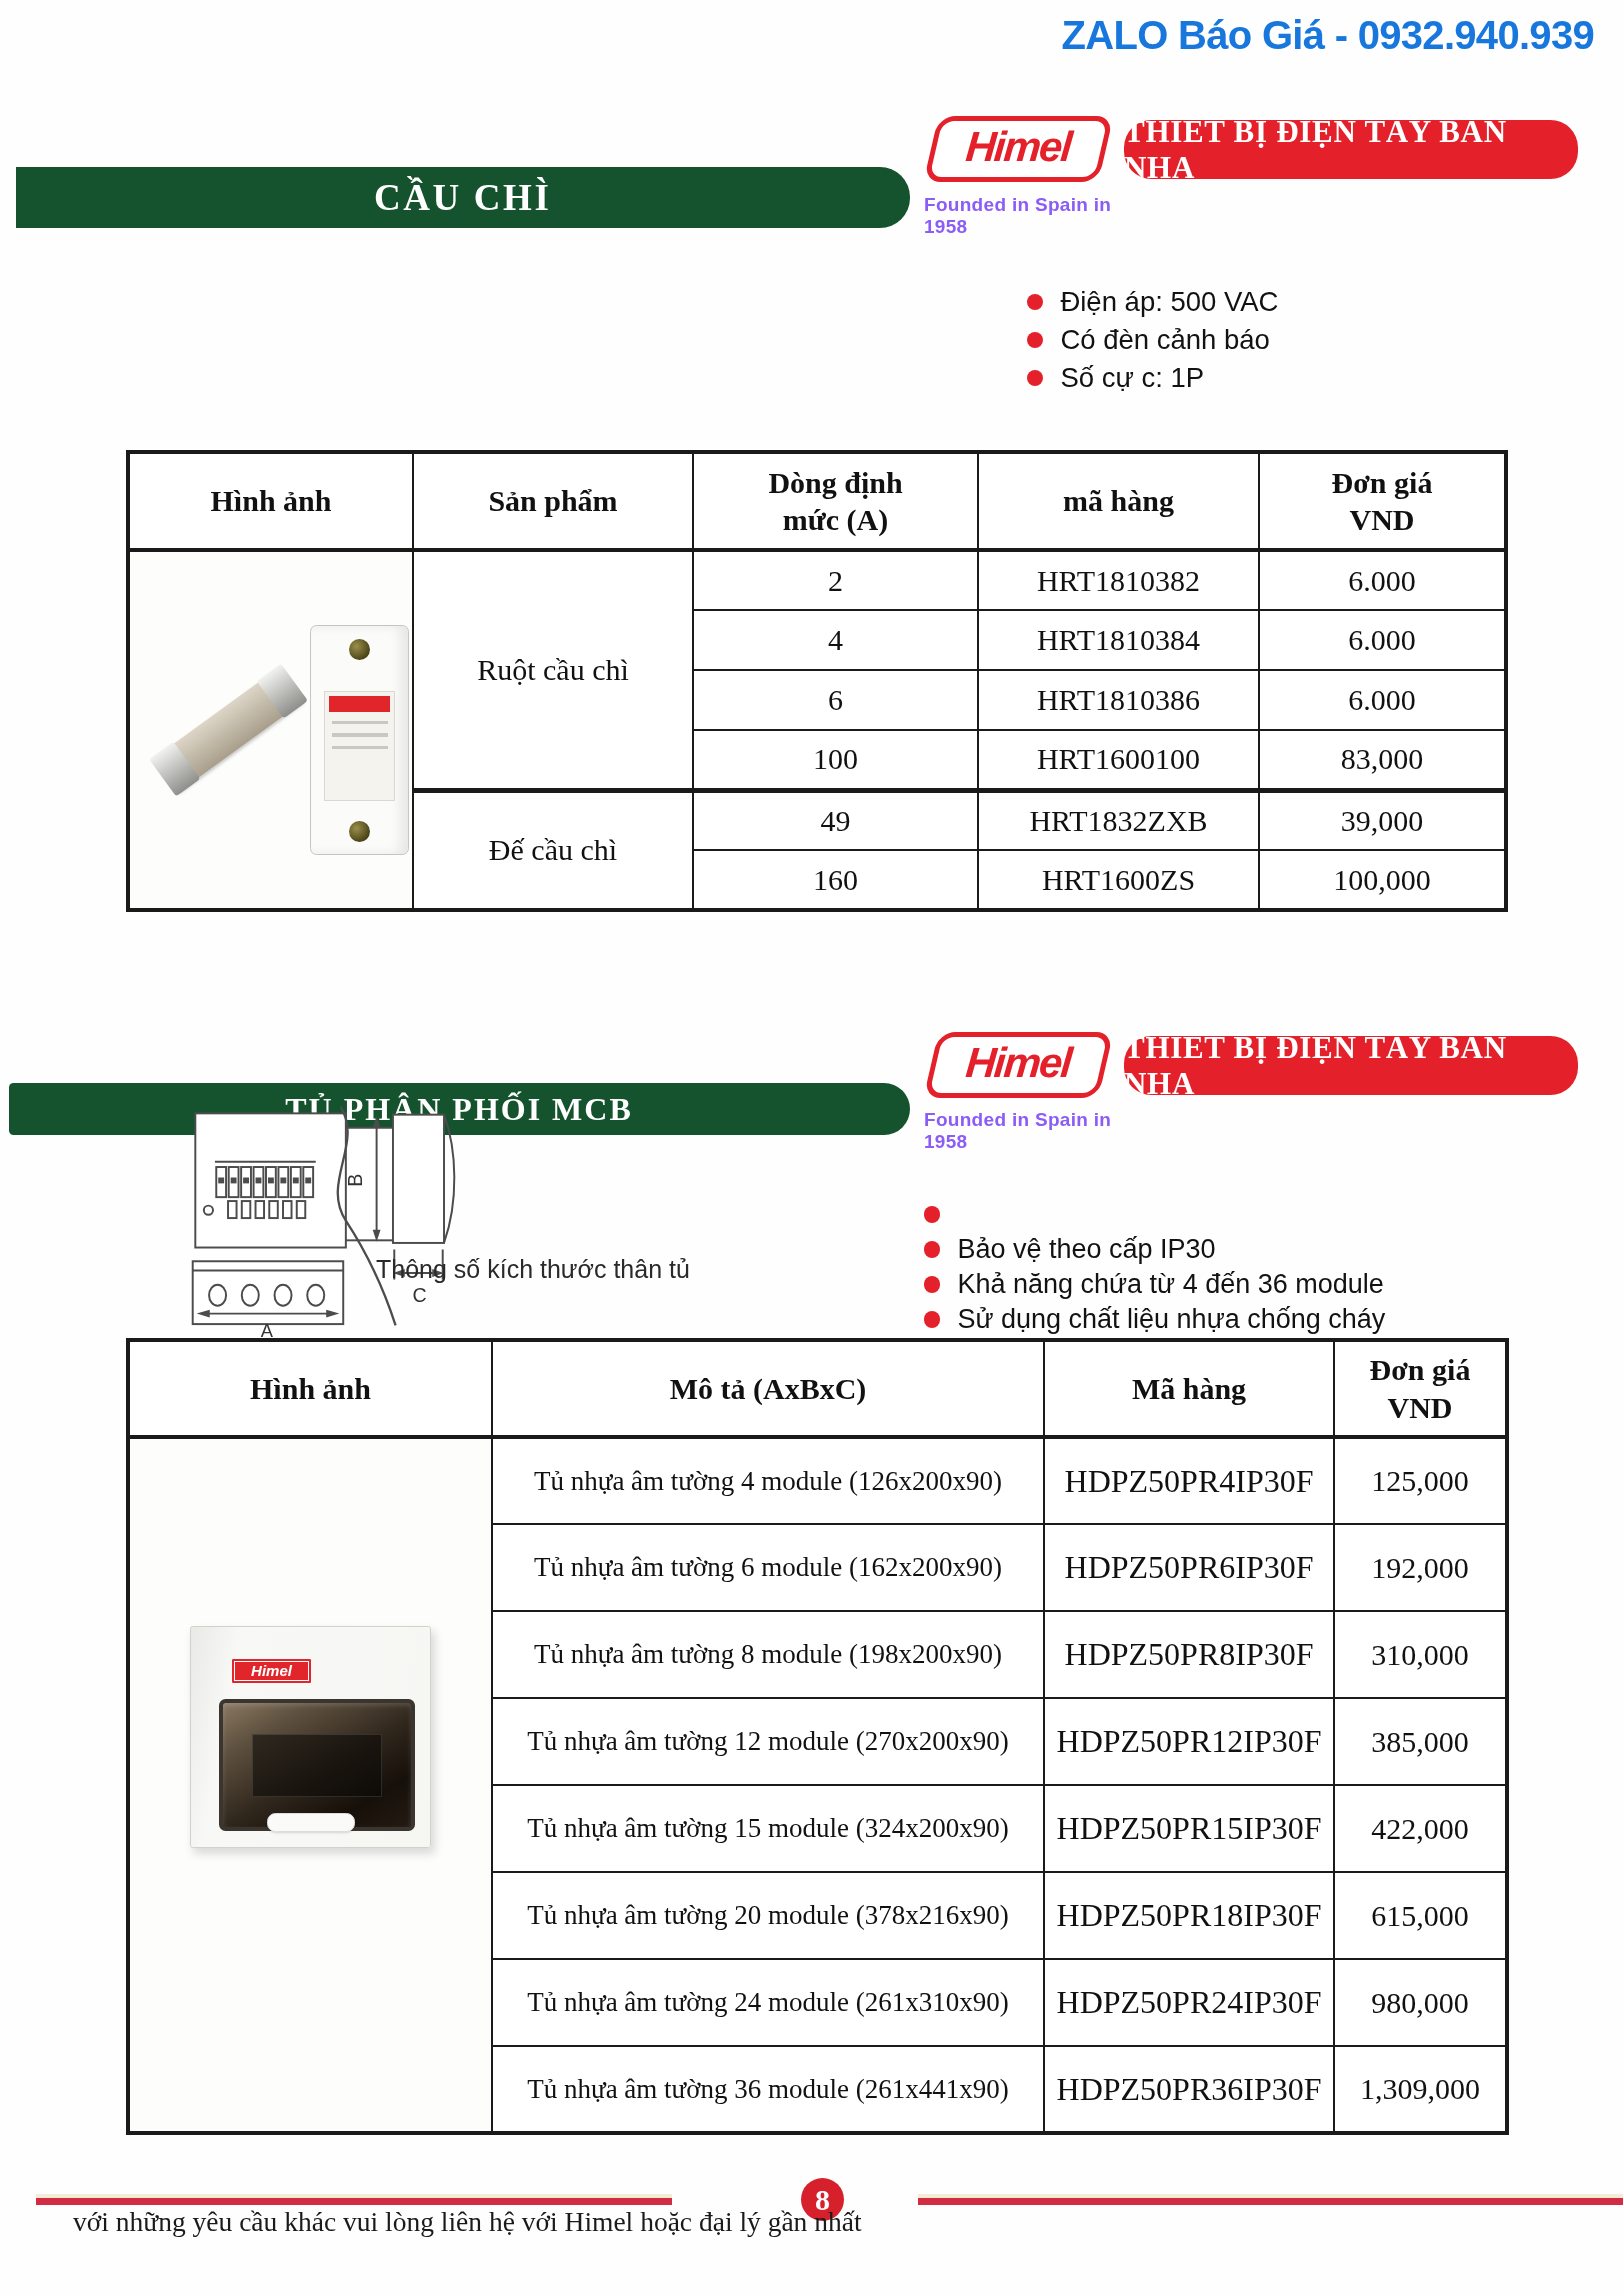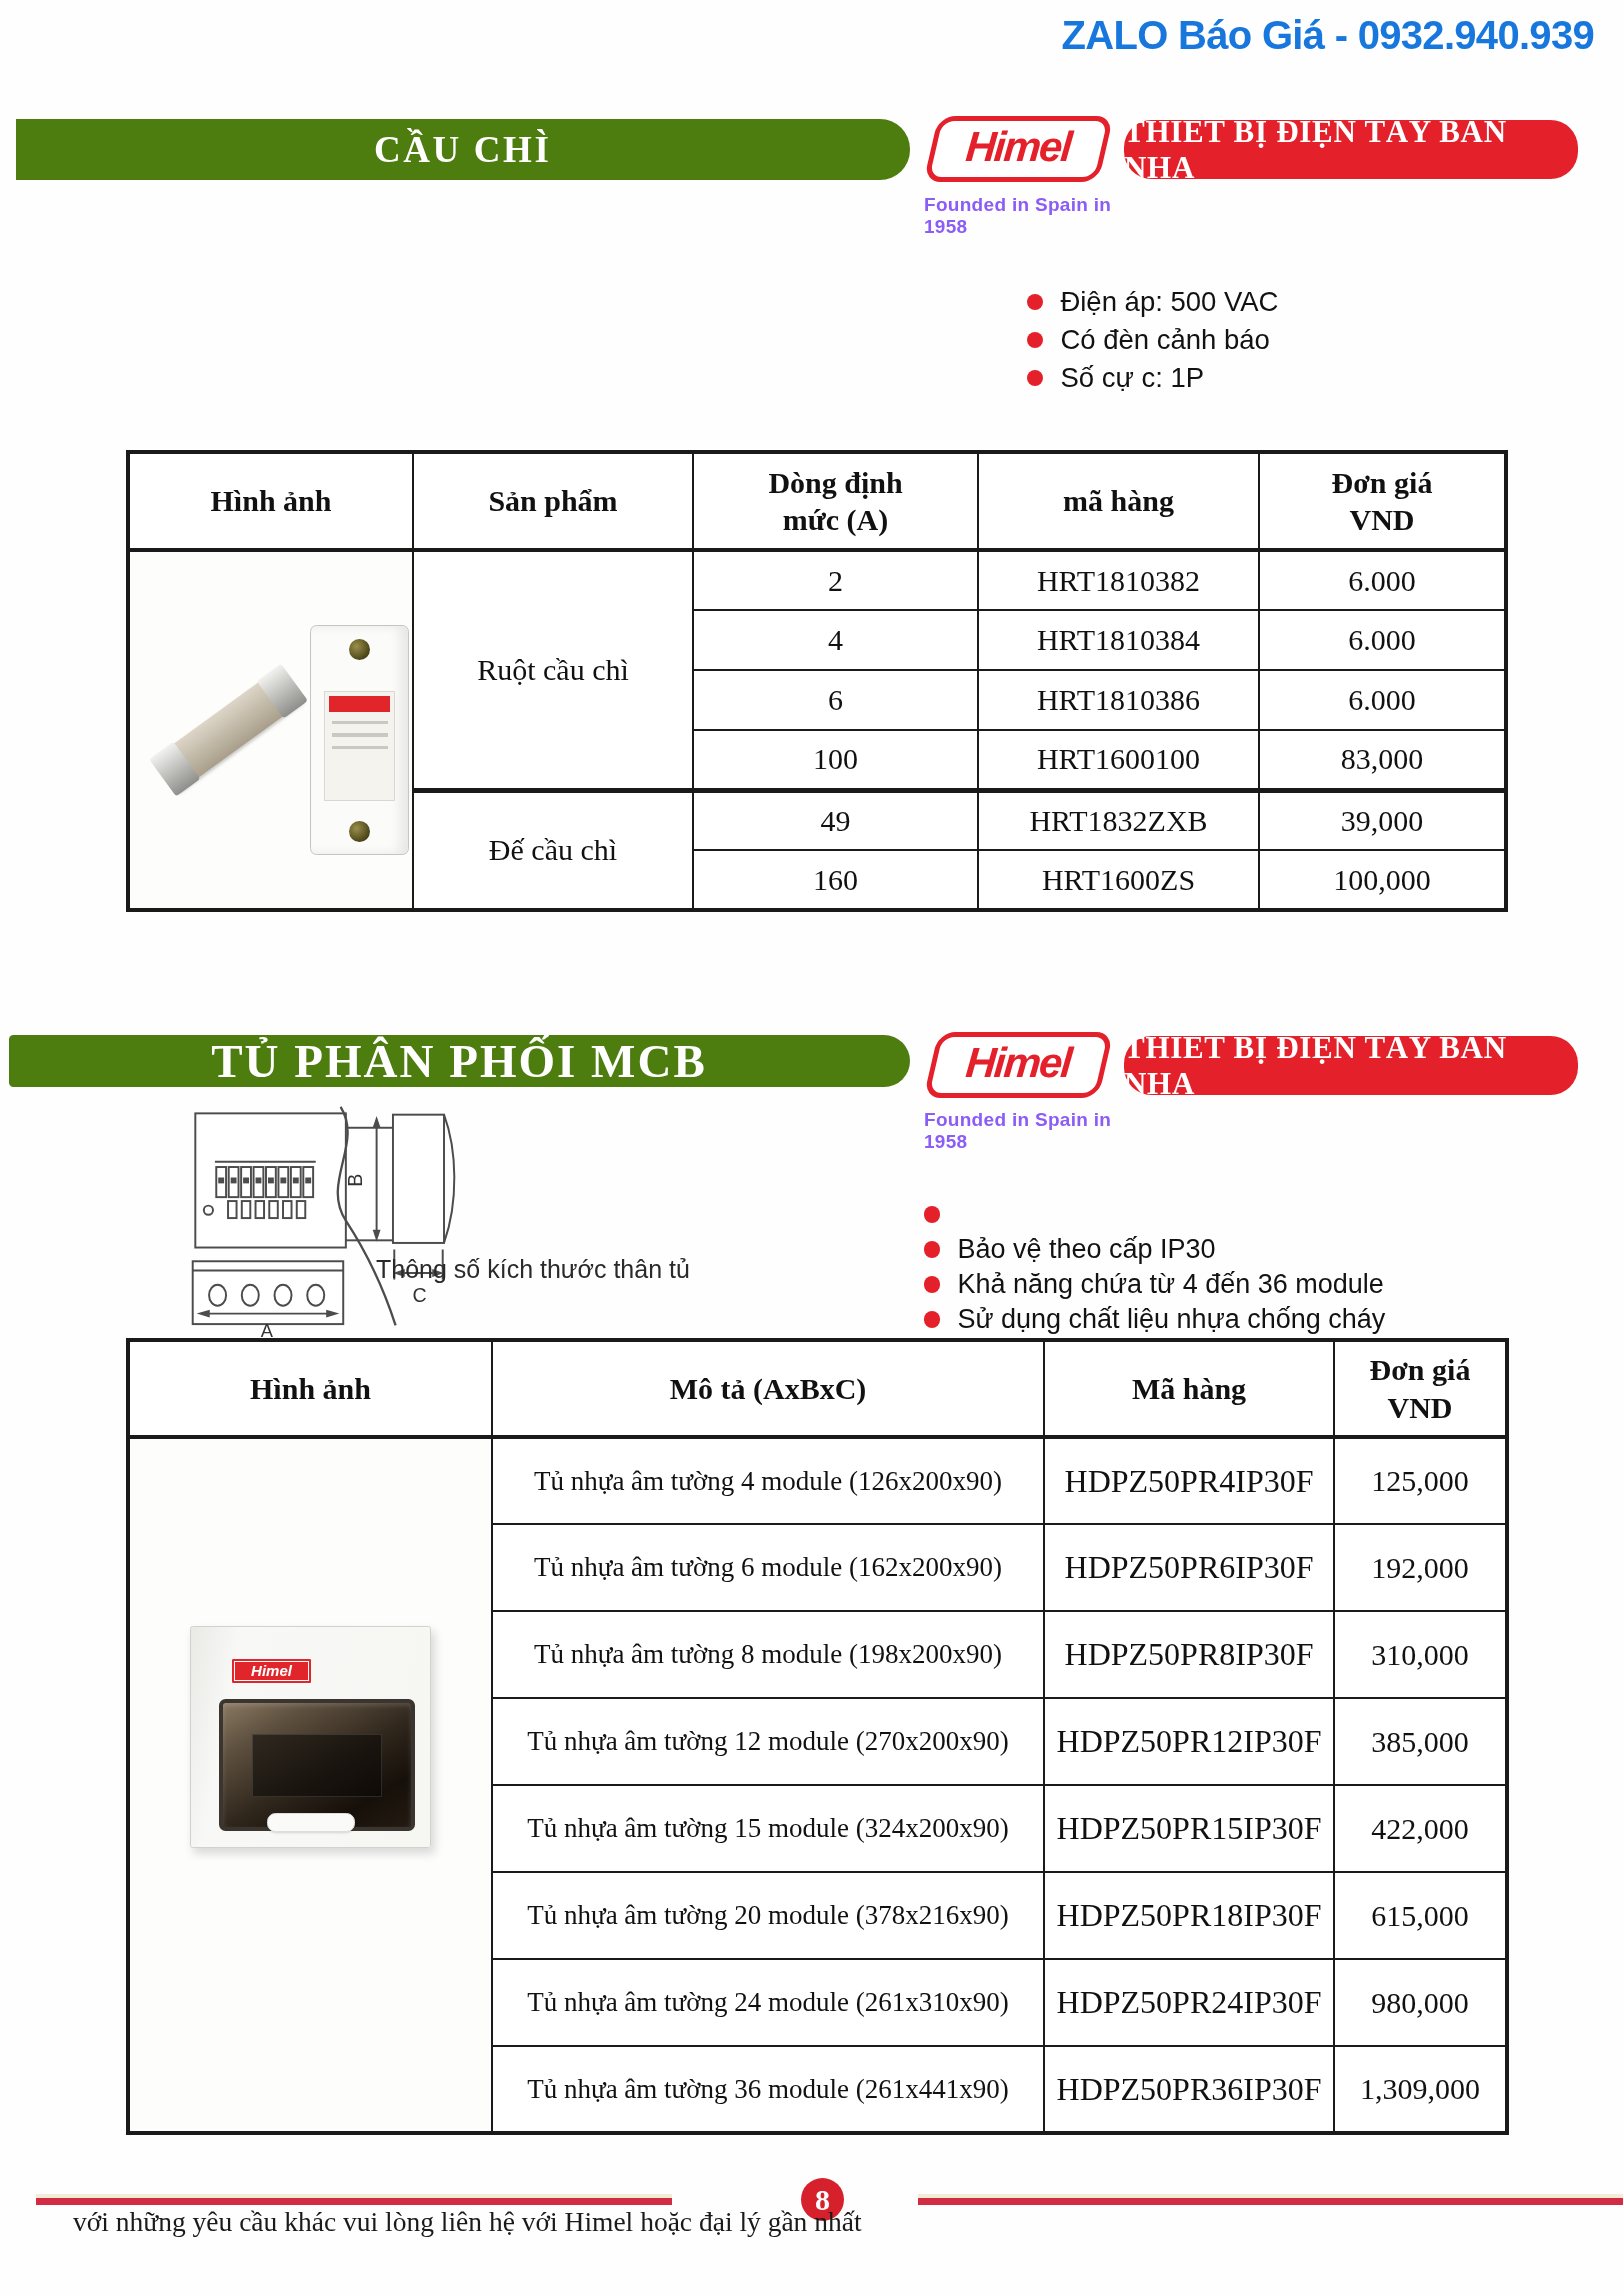--- a/index.html
+++ b/index.html
@@ -4,24 +4,24 @@
 <style>
   html,body{margin:0;padding:0;background:#fff;}
   .page{position:relative;width:1623px;height:2295px;background:#fefefe;overflow:hidden;
         font-family:"Liberation Sans","DejaVu Sans",sans-serif;}
 
   
   .zalo{position:absolute;top:13px;left:1025px;width:569px;text-align:right;
         font:bold 40px "Liberation Sans","DejaVu Sans",sans-serif;color:#1877dd;letter-spacing:-0.7px;}
 
   
-  .band{position:absolute;background:#4d7c0f;display:flex;align-items:center;justify-content:center;
-        color:#fff;font-family:"Liberation Serif","DejaVu Serif",serif;font-weight:bold;}
+  .band{position:absolute;background:#14532d;display:flex;align-items:center;justify-content:center;
+        color:#fff;font-family:"Liberation Serif","DejaVu Serif",serif;font-weight:bold;margin-top:48px;}
   .band1{left:15.7px;top:119px;width:894px;height:61px;border-radius:0 30px 30px 0;font-size:37px;letter-spacing:2.6px;}
-  .band2{left:8.5px;top:1035px;width:901px;height:52px;border-radius:5.2px 30px 30px 5.2px;font-size:47px;letter-spacing:2px;}
+  .band2{left:8.5px;top:1035px;width:901px;height:52px;border-radius:5.2px 30px 30px 5.2px;font-size:32px;letter-spacing:2px;}
 
   .tagline{position:absolute;height:59px;background:#e4212b;border-radius:27.5px;display:flex;
            align-items:center;justify-content:center;color:#fff;
            font:bold 31px "Liberation Serif","DejaVu Serif",serif;letter-spacing:0.7px;}
   .tag1{left:1124px;top:120px;width:454px;}
   .tag2{left:1124px;top:1036px;width:454px;}
 
   
   .himel-logo{position:absolute;width:196px;height:76px;}
   .logo1{left:920px;top:111px;}

